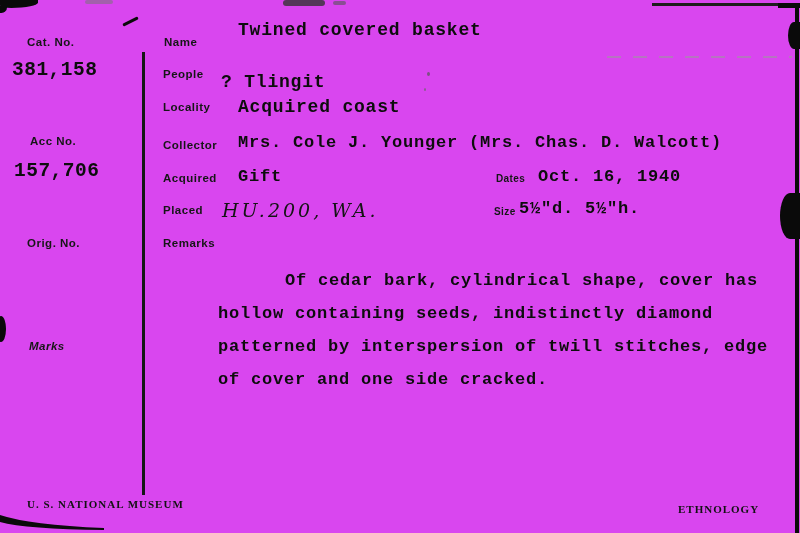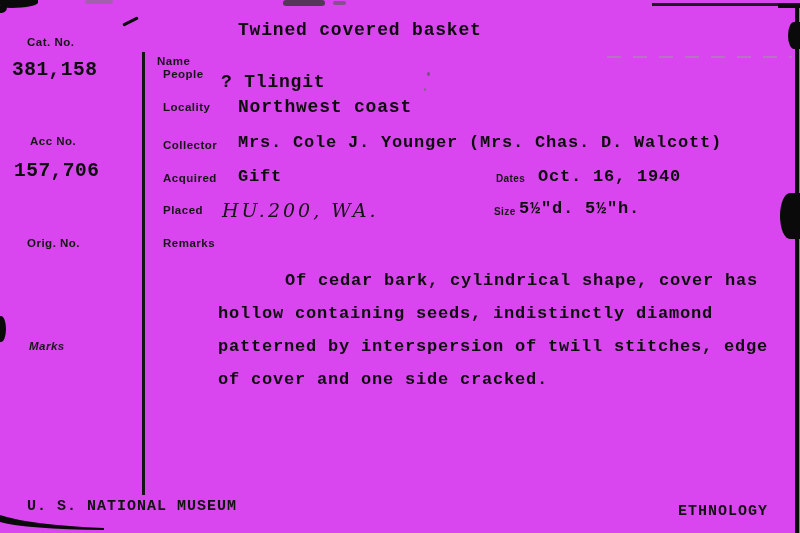--- a/index.html
+++ b/index.html
@@ -42,23 +42,23 @@
   
   .hand {
     font-family: "DejaVu Serif", serif;
     font-style: italic;
     font-weight: 500;
     font-size: 19px;
     letter-spacing: 3px;
     color: #141414;
   }
   .footer-text {
-    font-family: Liberation Mono, monospace;
+    font-family: Liberation Serif, serif;
     font-weight: 700;
-    font-size: 15px;
+    font-size: 11px;
     letter-spacing: 1px;
     color: #121212;
   }
   
   .divider {
     position: absolute;
     left: 142px; top: 52px;
     width: 3px; height: 443px;
     background: #151515;
   }
@@ -75,33 +75,33 @@
   <div class="abs label" style="left:27px; top:36px;">Cat. No.</div>
   <div class="abs tw tw-num" style="left:12px; top:59px;">381,158</div>
 
   <div class="abs label" style="left:30px; top:135px;">Acc No.</div>
   <div class="abs tw tw-num" style="left:14px; top:160px;">157,706</div>
 
   <div class="abs label" style="left:27px; top:237px;">Orig. No.</div>
 
   <div class="abs label" style="left:29px; top:340px;font-style:italic;">Marks</div>
 
-  <div class="abs label" style="left:157px; top:36px;margin-top:19px;">Name</div>
+  <div class="abs label" style="left:164px; top:36px;">Name</div>
   <div class="abs label" style="left:163px; top:68px;">People</div>
   <div class="abs label" style="left:163px; top:101px;">Locality</div>
   <div class="abs label" style="left:163px; top:139px;">Collector</div>
   <div class="abs label" style="left:163px; top:172px;">Acquired</div>
   <div class="abs label" style="left:163px; top:204px;">Placed</div>
   <div class="abs label" style="left:163px; top:237px;">Remarks</div>
   <div class="abs label-sm" style="left:496px; top:173px;">Dates</div>
   <div class="abs label-sm" style="left:494px; top:206px;">Size</div>
 
   <div class="abs tw tw-lg" style="left:238px; top:20px;">Twined covered basket</div>
   <div class="abs tw tw-lg" style="left:221px; top:72px;">? Tlingit</div>
-  <div class="abs tw tw-lg" style="left:238px; top:97px;">Northwest coast</div>
+  <div class="abs tw tw-lg" style="left:238px; top:97px;">Acquired coast</div>
   <div class="abs tw" style="left:238px; top:133px;">Mrs. Cole J. Younger (Mrs. Chas. D. Walcott)</div>
   <div class="abs tw" style="left:238px; top:167px;">Gift</div>
   <div class="abs tw" style="left:538px; top:167px;">Oct. 16, 1940</div>
   <div class="abs hand" style="left:222px; top:199px;">HU.200, WA.</div>
   <div class="abs tw" style="left:519px; top:199px;">5½"d. 5½"h.</div>
 
   <div class="abs tw" style="left:285px; top:271px;">Of cedar bark, cylindrical shape, cover has</div>
   <div class="abs tw" style="left:218px; top:304px;">hollow containing seeds, indistinctly diamond</div>
   <div class="abs tw" style="left:218px; top:337px;">patterned by interspersion of twill stitches, edge</div>
   <div class="abs tw" style="left:218px; top:370px;">of cover and one side cracked.</div>

